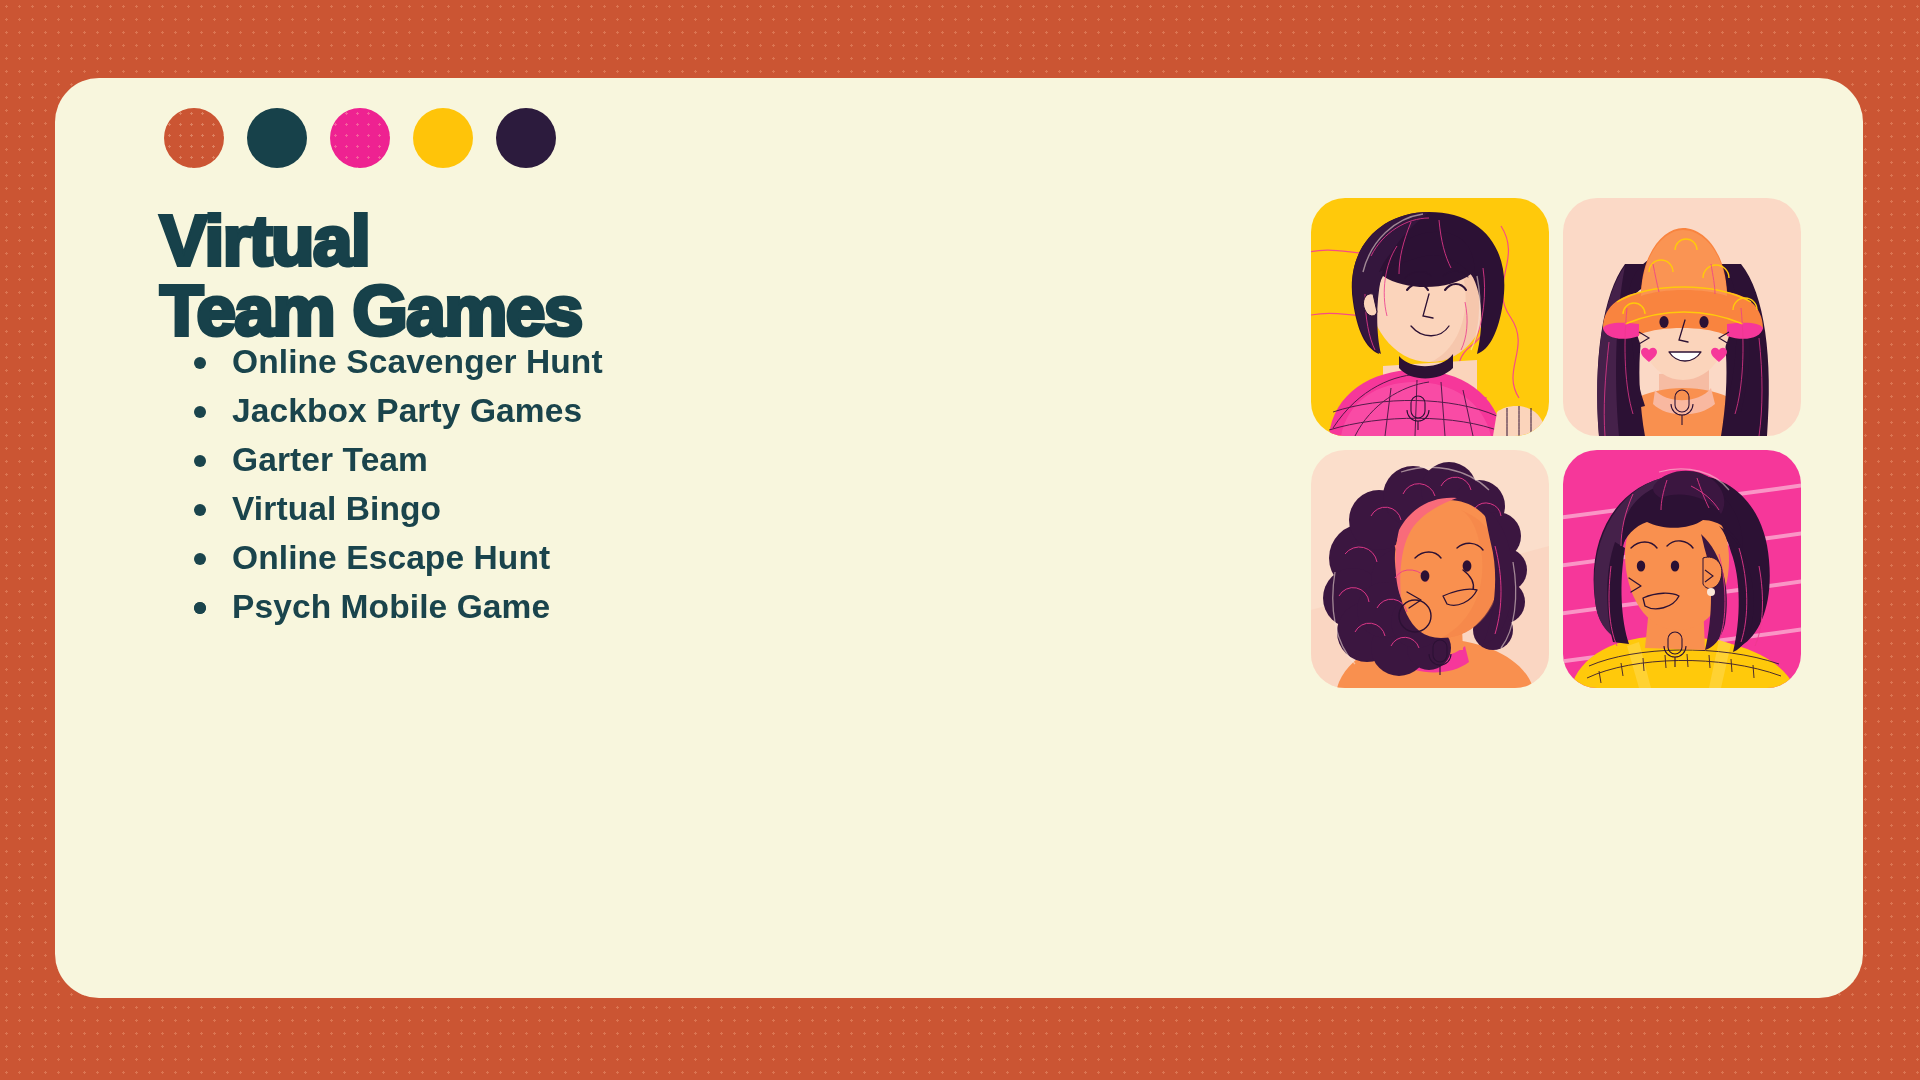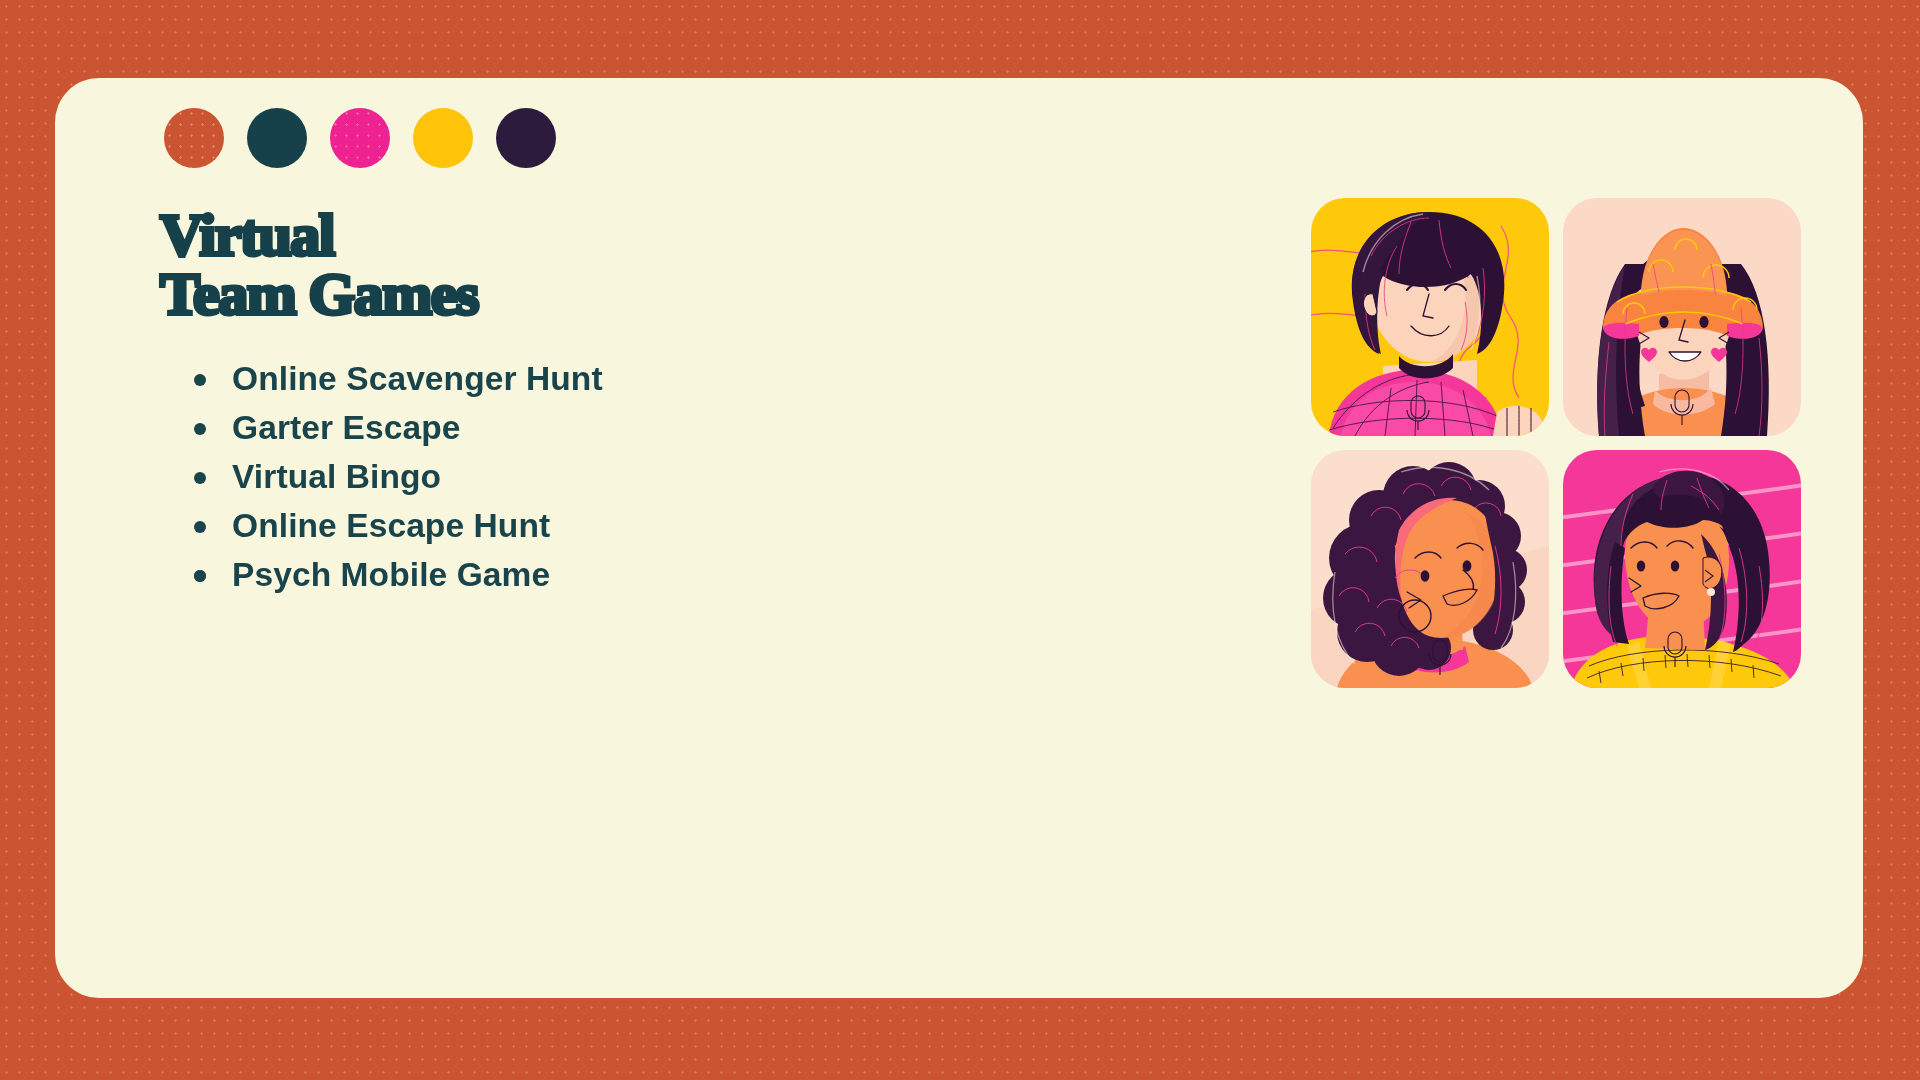--- a/index.html
+++ b/index.html
@@ -41,33 +41,32 @@
   .dot { width:60px; height:60px; border-radius:50%; position:relative; }
   .dot.tex::after{
     content:""; position:absolute; inset:0; border-radius:50%;
     background-image:radial-gradient(rgba(255,210,180,.35) 1px, transparent 1.1px);
     background-size:11px 11px;
   }
 
   .title {
     margin-left:50px;
     margin-top:38px;
-    font-family:Liberation Serif, serif;
+    font-family:Liberation Sans, sans-serif;
     font-weight:700;
-    font-size:60px;
+    font-size:71px;
     line-height:0.98;
     letter-spacing:-1.5px;
     color:#17414A;
     -webkit-text-stroke:4px #17414A;
     paint-order:stroke fill;
   }
   .title .ln { display:block; }
 
   .list {
-    margin-top:38px;
     margin-left:78px;
     list-style:none;
   }
   .list li {
     position:relative;
     font-size:33.5px;
     font-weight:700;
     letter-spacing:0.1px;
     color:#1A444C;
     line-height:1.0;
@@ -119,21 +118,22 @@
         <span class="dot" style="background:#2C1B3D"></span>
       </div>
 
       <h1 class="title">
         <span class="ln">Virtual</span>
         <span class="ln">Team Games</span>
       </h1>
 
       <ul class="list">
         <li><span class="bullet"></span><span>Online Scavenger Hunt</span></li>
-        <li><span class="bullet"></span><span>Garter Escape</span></li>
+        <li><span class="bullet"></span><span>Jackbox Party Games</span></li>
+        <li><span class="bullet"></span><span>Garter Team</span></li>
         <li><span class="bullet"></span><span>Virtual Bingo</span></li>
         <li><span class="bullet"></span><span>Online Escape Hunt</span></li>
         <li><span class="bullet"></span></li>
         <li><span class="bullet"></span><span>Psych Mobile Game</span></li>
       </ul>
 
     </div>
 
     <div class="art">
 

